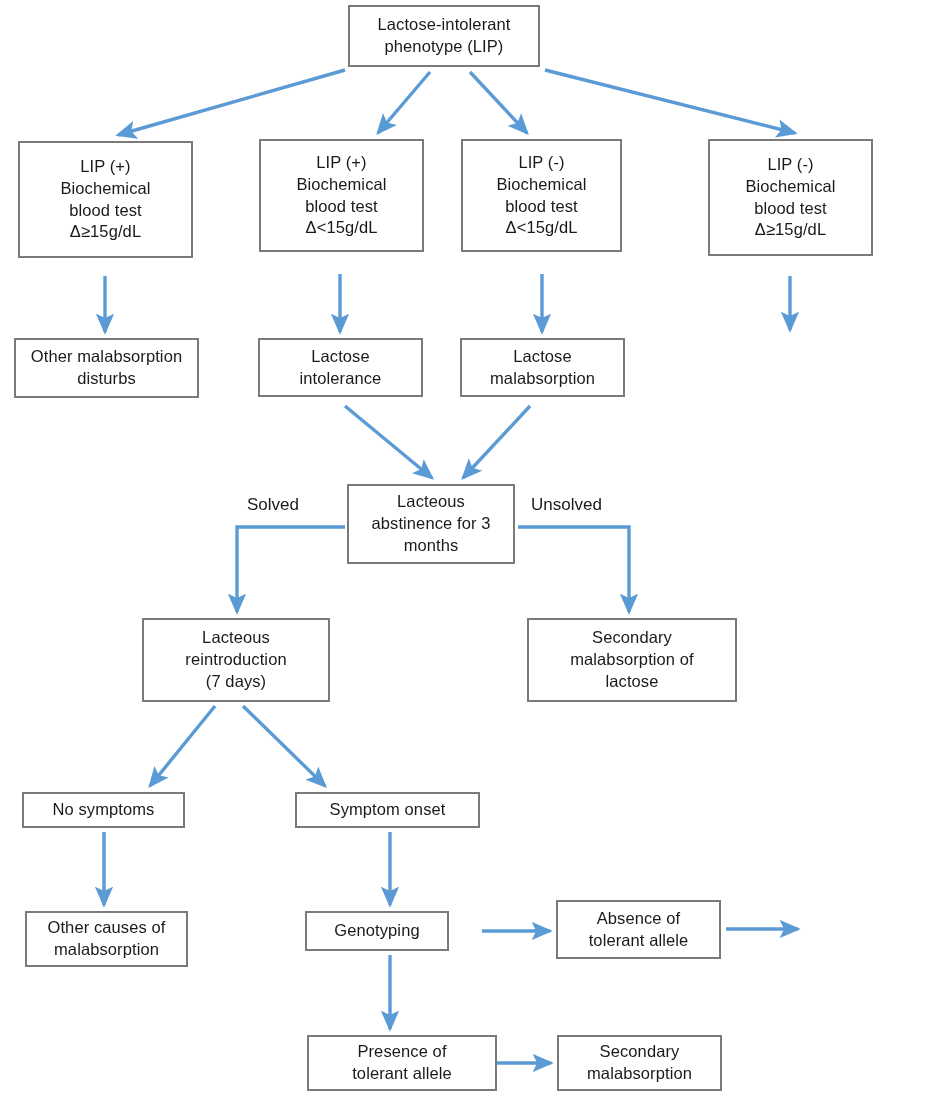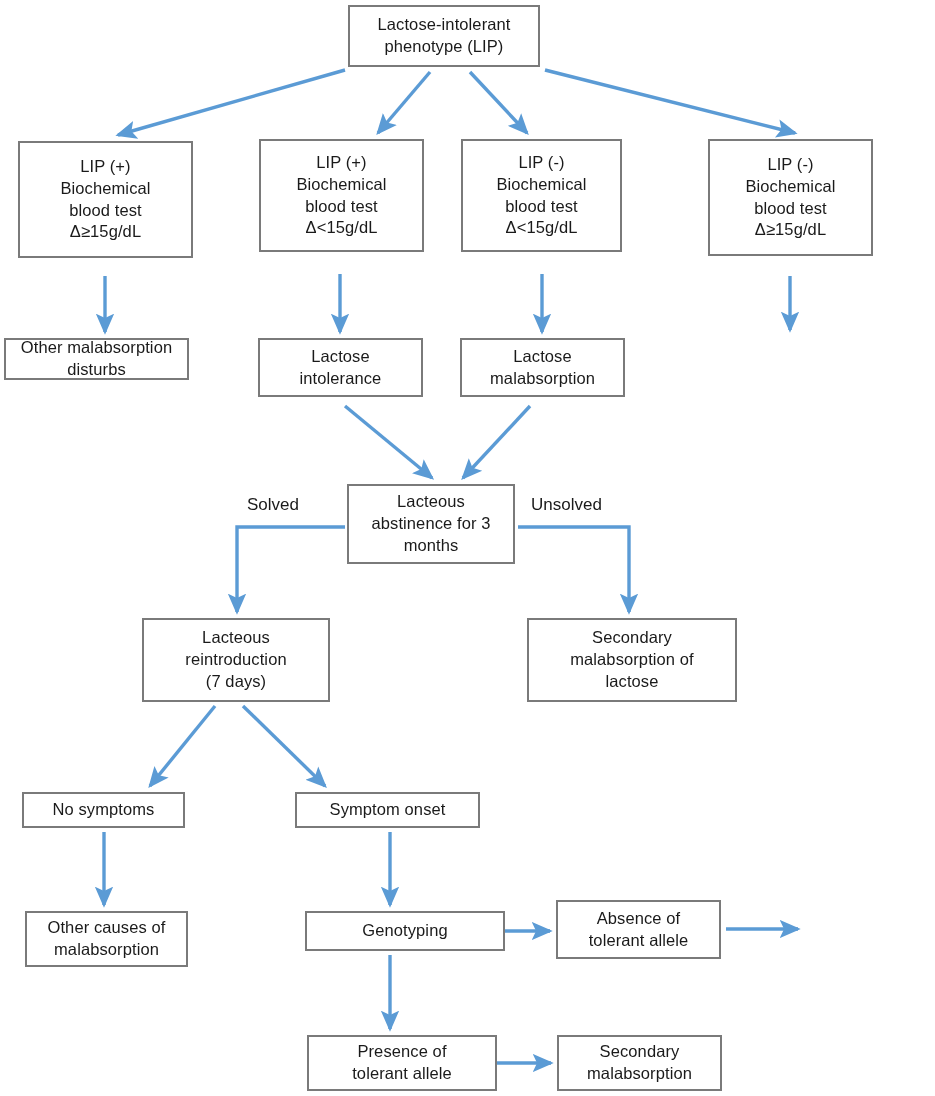--- a/index.html
+++ b/index.html
@@ -108,21 +108,21 @@
   <div class="node" style="left:461px; top:139px; width:161px; height:113px;">LIP (-)
 Biochemical
 blood test
 Δ&lt;15g/dL</div>
 
   <div class="node" style="left:708px; top:139px; width:165px; height:117px;">LIP (-)
 Biochemical
 blood test
 Δ≥15g/dL</div>
 
-  <div class="node" style="left:4px; top:338px; width:185px; height:42px;">Other  malabsorption
+  <div class="node" style="left:14px; top:338px; width:185px; height:60px;">Other  malabsorption
 disturbs</div>
 
   <div class="node" style="left:258px; top:338px; width:165px; height:59px;">Lactose
 intolerance</div>
 
   <div class="node" style="left:460px; top:338px; width:165px; height:59px;">Lactose
 malabsorption</div>
 
 
   <div class="node" style="left:347px; top:484px; width:168px; height:80px;">Lacteous
@@ -137,21 +137,21 @@
 malabsorption of
 lactose</div>
 
   <div class="node" style="left:295px; top:792px; width:185px; height:36px;">Symptom  onset</div>
 
   <div class="node" style="left:22px; top:792px; width:163px; height:36px;">No symptoms</div>
 
   <div class="node" style="left:25px; top:911px; width:163px; height:56px;">Other causes of
 malabsorption</div>
 
-  <div class="node" style="left:305px; top:911px; width:200px; height:40px;">Genotyping</div>
+  <div class="node" style="left:305px; top:911px; width:144px; height:40px;">Genotyping</div>
 
   <div class="node" style="left:556px; top:900px; width:165px; height:59px;">Absence of
 tolerant allele</div>
 
 
   <div class="node" style="left:307px; top:1035px; width:190px; height:56px;">Presence of
 tolerant allele</div>
 
   <div class="node" style="left:557px; top:1035px; width:165px; height:56px;">Secondary
 malabsorption</div>

